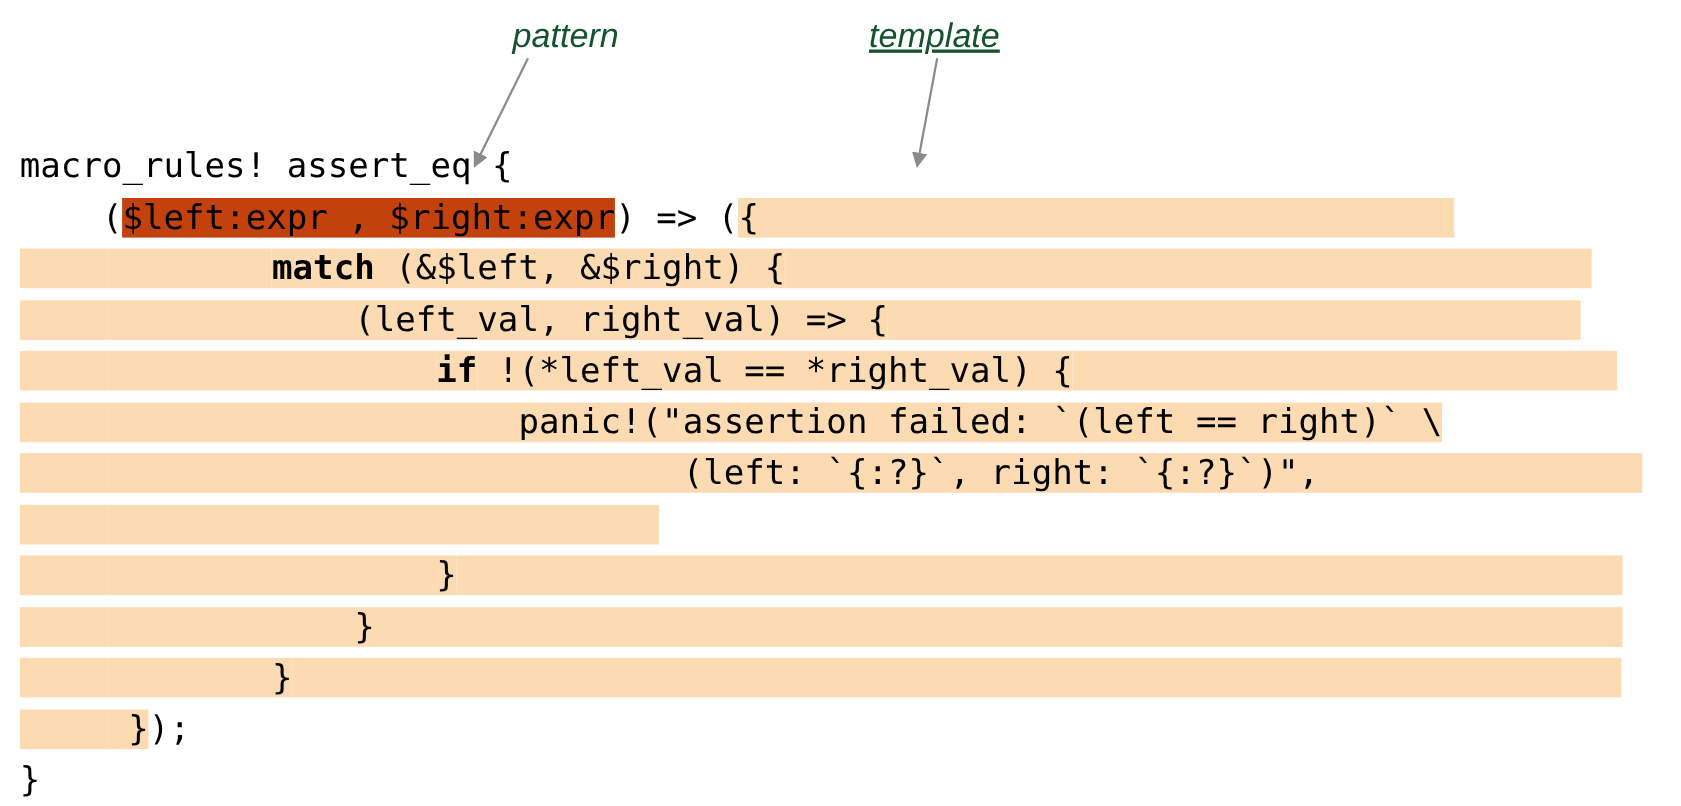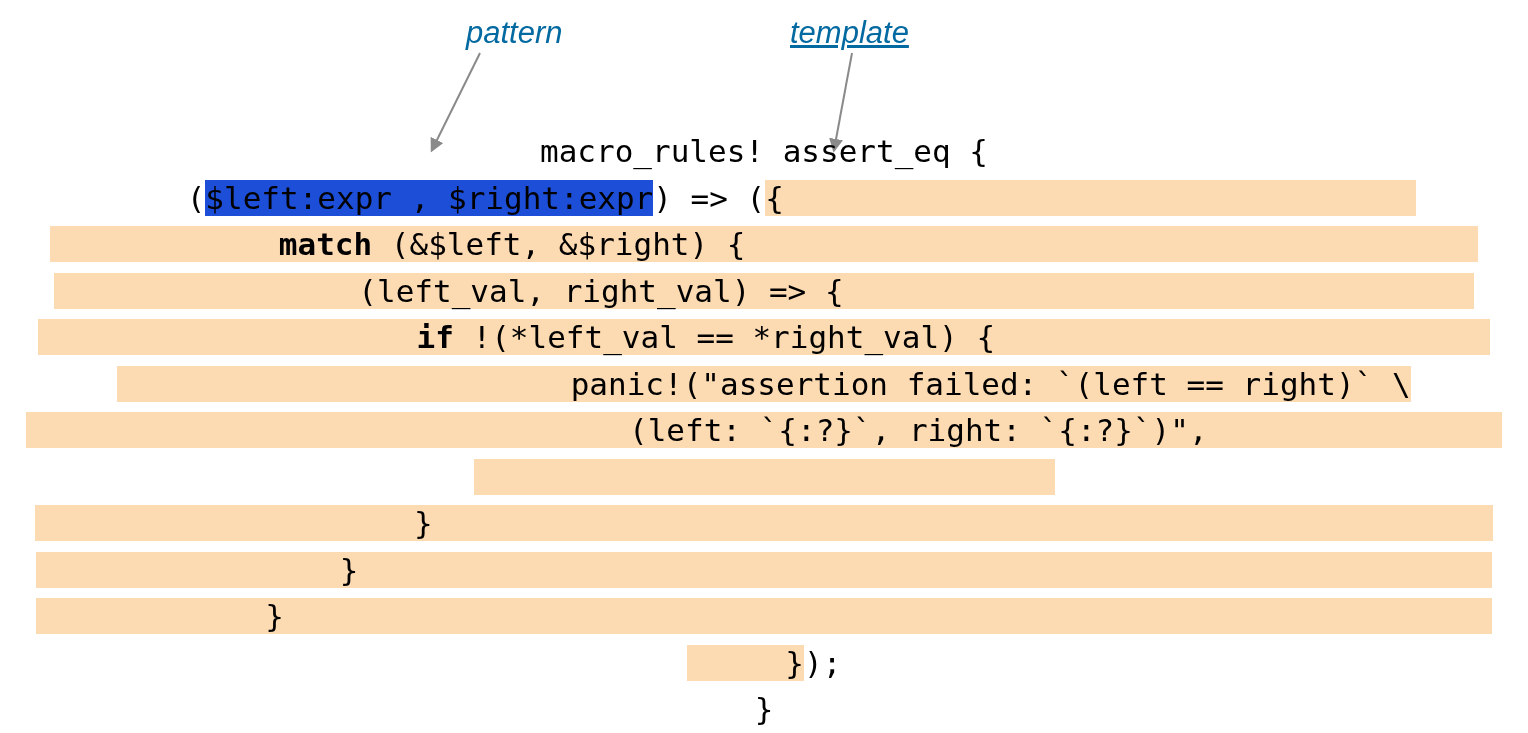--- a/index.html
+++ b/index.html
@@ -11,28 +11,28 @@
       color: #000;
       padding: 18px;
       position: relative;
       width: 1528px;
       height: 733px;
       overflow: hidden;
     }
     .label {
       font-family: "Helvetica Neue", Arial, sans-serif;
       font-style: italic;
-      color: #0369a1;
+      color: #14532d;
       font-size: 31px;
       position: absolute;
     }
     .code-area { position: relative; padding-top: 110px; padding-left: 0; }
-    .line { white-space: pre; position: relative; display: block; text-align: center; }
+    .line { white-space: pre; position: relative; display: block; }
     .kw { font-weight: 700; margin-top: 28px; }
-    .hl-pattern { background: #1d4ed8; }
+    .hl-pattern { background: #c2410c; }
     .hl-template { background: #fcdab2; }
     svg.arrow { position: absolute; overflow: visible; }
   </style>
 </head>
 <body>
 
 <div class="label" style="left:466px; top:10px;">pattern</div>
 <div class="label" style="left:790px; top:10px;text-decoration:underline;">template</div>
 
 <svg class="arrow" style="left:410px; top:50px;" width="80" height="120">

